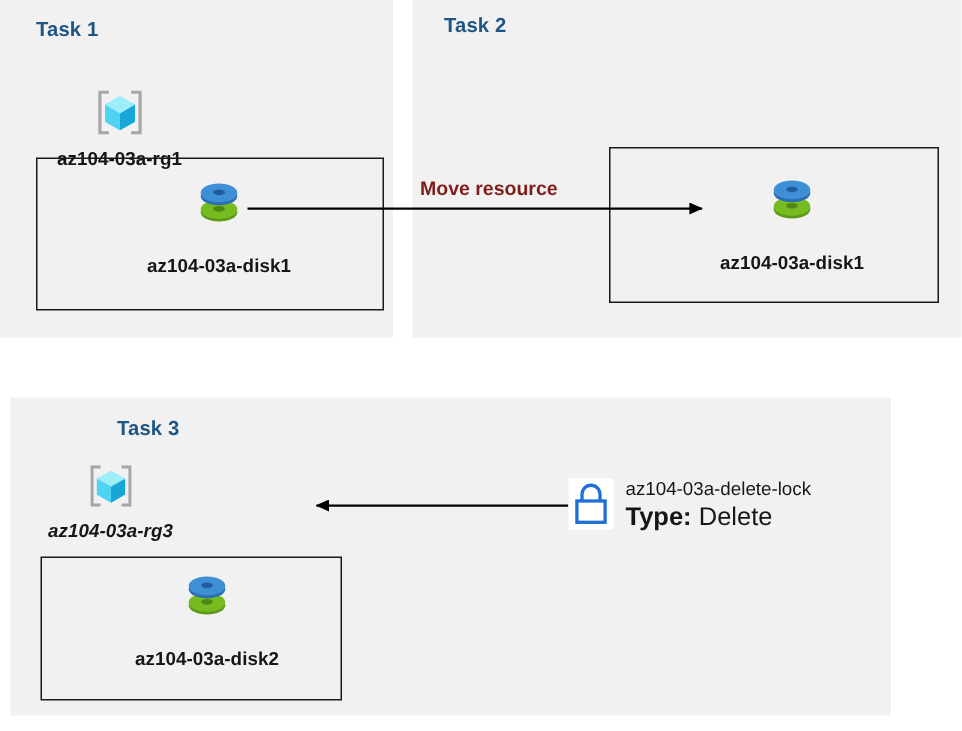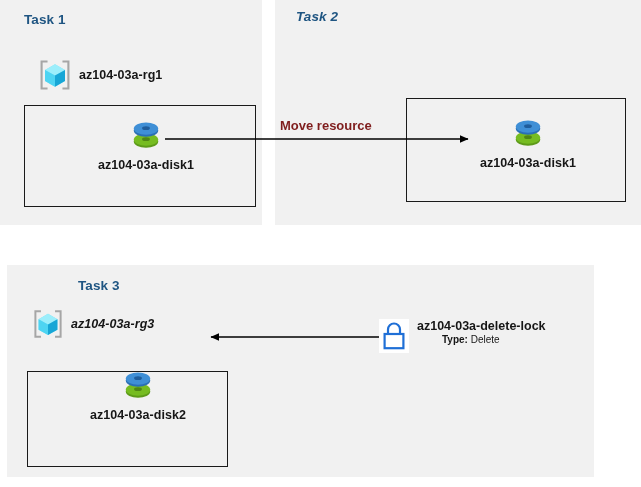--- a/index.html
+++ b/index.html
@@ -34,41 +34,42 @@
 
   .panel-title {
     position: absolute;
     font-size: 13.5px;
     font-weight: bold;
     color: #1f5582;
     letter-spacing: 0.1px;
     white-space: nowrap;
   }
   #title-task1 { left: 24px;  top: 12px; }
-  #title-task2 { left: 296px; top: 9px; font-style: italic;  }
+  #title-task2 { left: 296px; top: 9px;  }
   #title-task3 { left: 32px;  top: 278px; margin-left: 46px; }
 
   
   .inner-box {
     position: absolute;
     border: 1.6px solid #1a1a1a;
     background: transparent;
     box-sizing: border-box;
   }
   #box-task1 { left: 24px;  top: 105px; width: 232px; height: 102px; }
   #box-task2 { left: 406px; top: 98px;  width: 220px; height: 104px; }
   #box-task3 { left: 27px;  top: 371px; width: 201px; height: 96px; }
 
   
   .rg-node {
     position: absolute;
     display: flex;
     align-items: center;
     gap: 7px;
     white-space: nowrap;
+    flex-direction: column;
   }
   #rg-node-1 { left: 38px;  top: 58px; }
   #rg-node-2 { left: 408px; top: 55px; }
   #rg-node-3 { left: 32px;  top: 308px; font-style: italic; }
 
   .rg-icon { width: 34px; height: 34px; display: block; flex: none; }
   .rg-node.small .rg-icon { width: 32px; height: 32px; }
 
   .node-label {
     font-size: 12.5px;
@@ -80,25 +81,25 @@
   
   .disk-node {
     position: absolute;
     display: flex;
     flex-direction: column;
     align-items: center;
     white-space: nowrap;
   }
   #disk-node-1 { left: 98px;  top: 114px; }
   #disk-node-2 { left: 480px; top: 112px; }
-  #disk-node-3 { left: 90px;  top: 364px; text-align: center; }
+  #disk-node-3 { left: 90px;  top: 376px; text-align: center; }
 
   .disk-icon { width: 40px; height: 40px; display: block; }
   .disk-caption {
-    margin-top: 4px;
+    margin-top: 16px;
     font-size: 12.5px;
     font-weight: bold;
     color: #161616;
     letter-spacing: 0.05px;
   }
 
   
   #lock-group {
     position: absolute;
     left: 379px;
@@ -110,24 +111,24 @@
   }
   .lock-icon {
     width: 30px; height: 34px;
     display: block; flex: none;
     background: #ffffff;
     margin-top: 1px;
   }
   .lock-text { display: flex; flex-direction: column; line-height: 1.28; }
   .lock-name {
     font-size: 12.5px;
-    font-weight: bold;
+    font-weight: normal;
     color: #161616;
   }
-  .lock-type-row { font-size: 10px; color: #161616; margin-left: 25px; }
+  .lock-type-row { font-size: 17px; color: #161616; }
   .lock-type-key { font-weight: bold; }
   .lock-type-val { font-weight: normal; }
 
   
   .arrow-svg { position: absolute; overflow: visible; }
   #arrow-move  { left: 165px; top: 126px; width: 312px; height: 26px; }
   #arrow-lock  { left: 203px; top: 326px; width: 176px; height: 22px; }
 
   .arrow-label {
     position: absolute;

